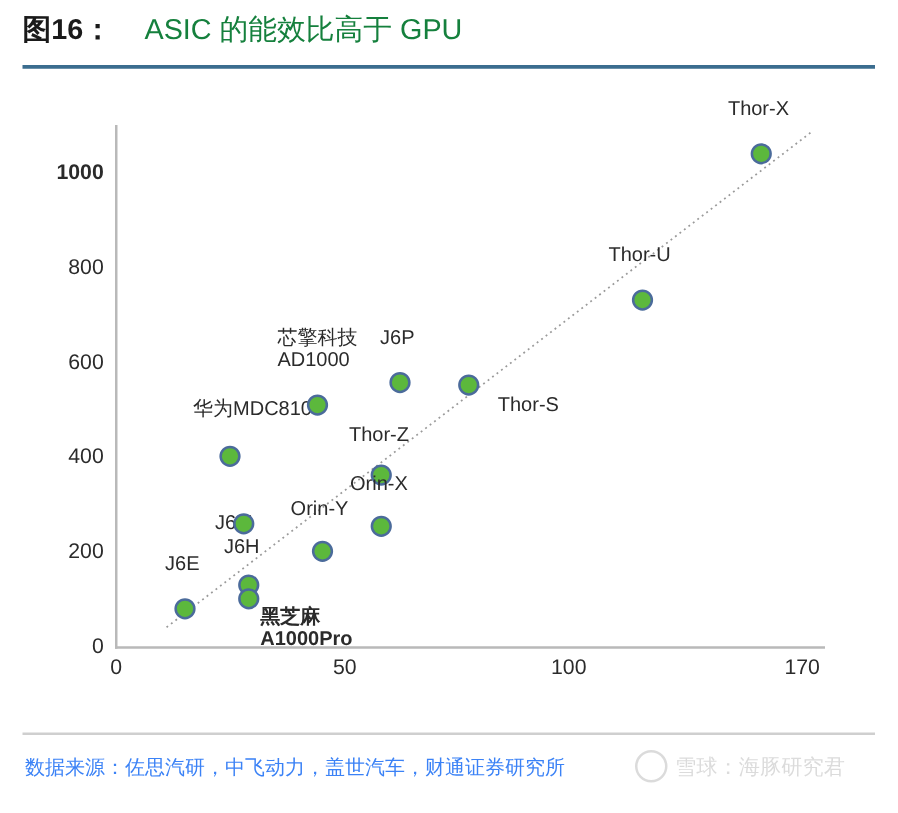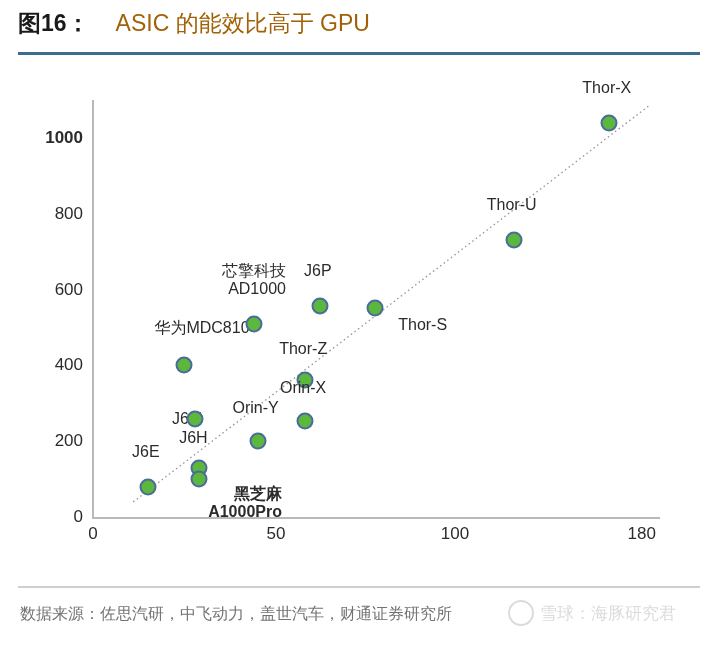--- a/index.html
+++ b/index.html
@@ -31,21 +31,21 @@
   }
   #fig-no {
     font-size: 23px;
     font-weight: bold;
     color: #1a1a1a;
     letter-spacing: 0px;
   }
   #title-text {
     font-size: 23px;
     font-weight: normal;
-    color: #a16207;
+    color: #15803d;
     margin-left: 26px;
   }
   #header-rule {
     position: absolute;
     left: 18px; top: 52px;
     width: 682px; height: 3px;
     background: #3b6d8f;
   }
 
   
@@ -105,37 +105,37 @@
     border: 2.5px solid #4b6b9b;
     transform: translate(-50%, -50%);
   }
   .pt-label {
     position: absolute;
     font-size: 16px;
     color: #2b2b2b;
     white-space: pre;
     line-height: 1.15;
     transform: translate(-50%, 0);
-    text-align: right;
+    text-align: left;
   }
 
   #trendline { position: absolute; left: 0; top: 0; width: 718px; height: 520px; pointer-events: none; }
 
   
   #footer-rule {
     position: absolute;
     left: 18px; top: 586px;
     width: 682px; height: 2px;
     background: #cfcfcf;
   }
   #source-text {
     position: absolute;
     left: 20px; top: 604px;
     font-size: 16px;
-    color: #737373;
+    color: #3b82f6;
     white-space: nowrap;
   }
   #watermark {
     position: absolute;
     left: 508px; top: 600px;
     display: flex;
     align-items: center;
     opacity: 0.30;
   }
   #wm-logo {
@@ -172,21 +172,21 @@
         <div class="ytick-label" style="top: 385.182px; right: 635px; text-align: right;">200</div>
         <div class="ytick-label" style="top: 309.364px; right: 635px;">400</div>
         <div class="ytick-label" style="top: 233.545px; right: 635px;">600</div>
         <div class="ytick-label" style="top: 157.727px; right: 635px;">800</div>
         <div class="ytick-label" style="top: 81.9091px; right: 635px; font-weight: bold;">1000</div>
       </div>
     <div id="xtick-container">
         <div class="xtick-label" style="left: 93px;">0</div>
         <div class="xtick-label" style="left: 275.903px;">50</div>
         <div class="xtick-label" style="left: 455px; text-align: right;">100</div>
-        <div class="xtick-label" style="left: 641.71px;">180</div>
+        <div class="xtick-label" style="left: 641.71px;">170</div>
       </div>
     <svg id="trendline">
         <line x1="133.23870967741937" y1="445.8363636363636" x2="649.0258064516129" y2="49.68636363636364" stroke="#9a9a9a" stroke-width="1.4" stroke-dasharray="1.5,3"></line>
       </svg>
     <div id="points-container">
         <div class="pt" title="J6E" style="left: 147.871px; top: 430.673px; background: rgb(92, 184, 60); border-color: rgb(75, 107, 155);"></div>
         <div class="pt-label" style="left: 145.871px; top: 386.673px;">J6E</div>
         <div class="pt" title="J6M" style="left: 199.084px; top: 412.476px; background: rgb(92, 184, 60); border-color: rgb(75, 107, 155);"></div>
         <div class="pt-label" style="left: 187.084px; top: 354.476px;">J6M</div>
         <div class="pt" title="黑芝麻 A1000Pro" style="left: 199.084px; top: 423.091px; background: rgb(92, 184, 60); border-color: rgb(75, 107, 155);"></div>

